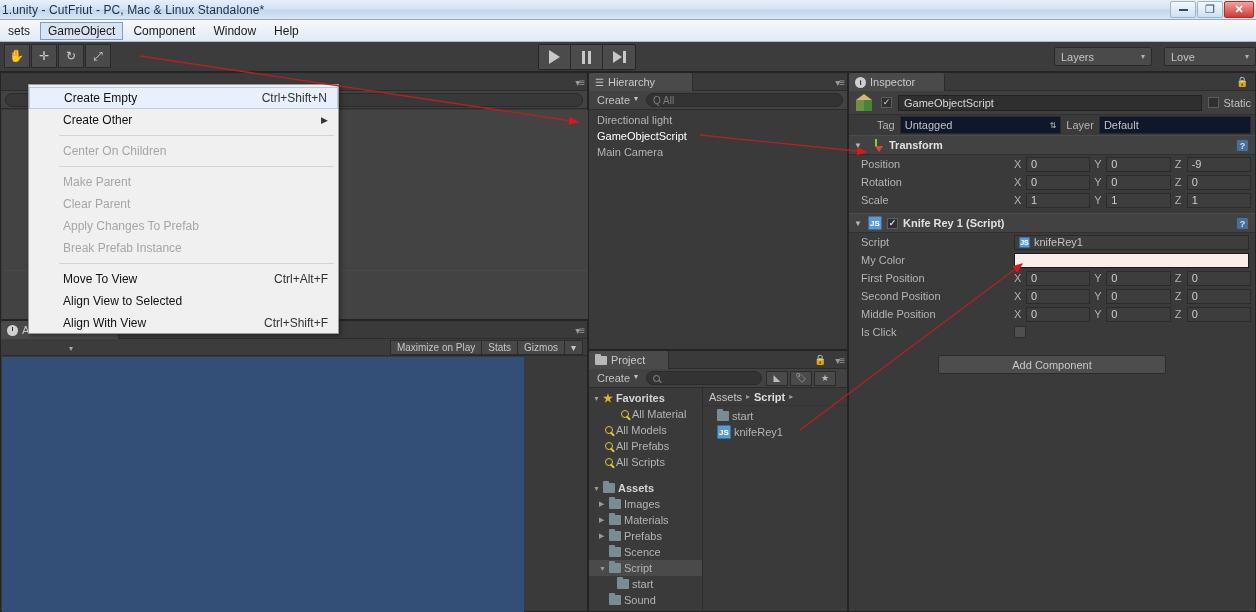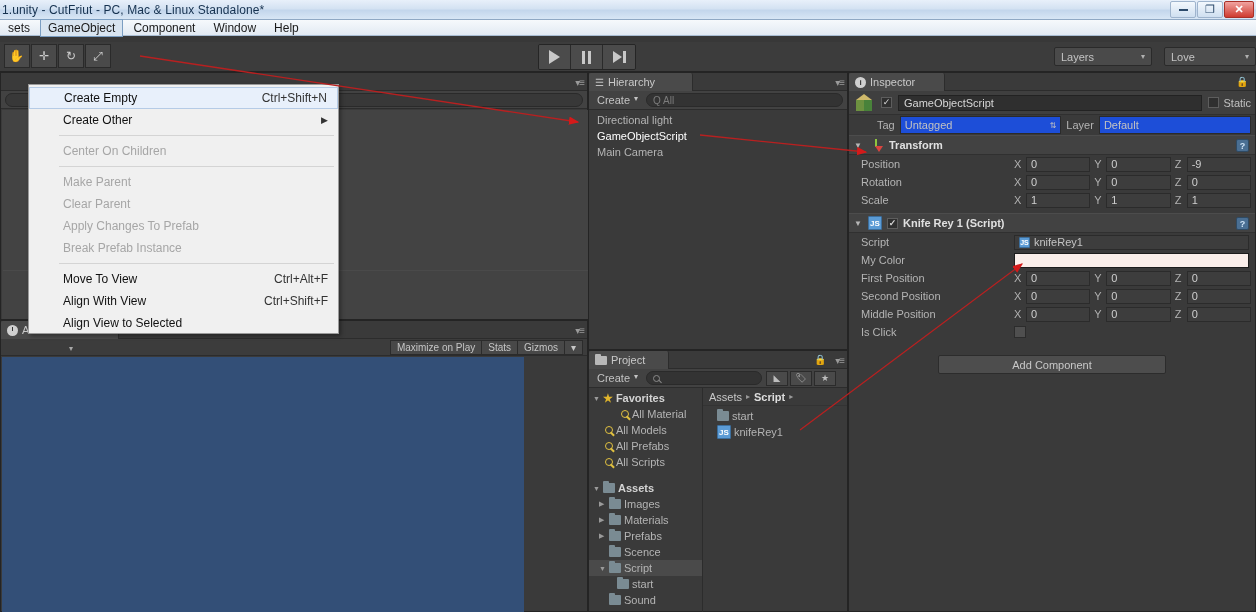--- a/index.html
+++ b/index.html
@@ -36,21 +36,21 @@
     color: #2c4a6b; font-size: 11px; border-radius: 2px;
   }
   .win-btn.close {
     background: linear-gradient(to bottom,#f0a3a0,#cf3b30);
     border-color: #a83028; color: #fff; width: 30px; font-weight: bold;
   }
   .glyph-min { display:block; width: 9px; height: 3px; border-bottom: 2px solid #2c4a6b; }
 
   
   .menubar {
-    position: absolute; left: 0; top: 20px; width: 1256px; height: 16px;
+    position: absolute; left: 0; top: 20px; width: 1256px; height: 22px;
     background: linear-gradient(to bottom,#f6f9fc,#e2eaf3);
     border-bottom: 1px solid #a8bcd2;
     display: flex; align-items: center; padding-left: 0px;
     font-size: 12px; color: #1a1a1a;
   }
   .menubar .mi { padding: 2px 8px; margin-right: 2px; white-space: nowrap; }
   .menubar .mi.active {
     background: #d8e4f0; border: 1px solid #7b9ec2; padding: 1px 7px;
   }
 
@@ -171,21 +171,21 @@
     flex: 1; height: 16px; background: #2f2f2f; border: 1px solid #222;
     color: #d6d6d6; font-size: 11px; display: flex; align-items: center; padding: 0 5px;
   }
   .static-wrap { display:flex; align-items:center; gap:4px; color:#c0c0c0; font-size:11px; }
 
   .tag-row {
     height: 20px; display: flex; align-items: center; padding: 0 4px 0 28px;
     gap: 5px; font-size: 11px; color: #b4b4b4;
   }
   .mini-dd {
-    height: 16px; background: #1d4ed8; border: 1px solid #2b2b2b;
+    height: 16px; background: #0f172a; border: 1px solid #2b2b2b;
     display: flex; align-items: center; padding: 8px 4px; color: #c2c2c2;
     font-size: 11px; justify-content: space-between;
   }
 
   .comp-header {
     height: 20px; display: flex; align-items: center; gap: 5px;
     background: #424242; border-top: 1px solid #4c4c4c; border-bottom: 1px solid #303030;
     padding-left: 4px; color: #e0e0e0; font-size: 11px; font-weight: bold;
     position: relative;
   }
@@ -788,25 +788,25 @@
       </div>
       <div class="ctx-item disabled">
         <span>Break Prefab Instance</span>
       </div>
       <div class="ctx-sep"></div>
       <div class="ctx-item">
         <span>Move To View</span>
         <span class="ctx-sc">Ctrl+Alt+F</span>
       </div>
       <div class="ctx-item">
+        <span>Align View to Selected</span>
+      </div>
+      <div class="ctx-item">
         <span>Align With View</span>
         <span class="ctx-sc">Ctrl+Shift+F</span>
-      </div>
-      <div class="ctx-item">
-        <span>Align View to Selected</span>
       </div>
     </div>
 
   </div>
 
   <svg class="anno" viewBox="0 0 1256 612">
     <defs>
       <marker id="ah" markerWidth="9" markerHeight="9" refX="7" refY="3.2" orient="auto">
         <path d="M0,0 L8,3.2 L0,6.4 z" fill="#d41a1a"></path>
       </marker>

